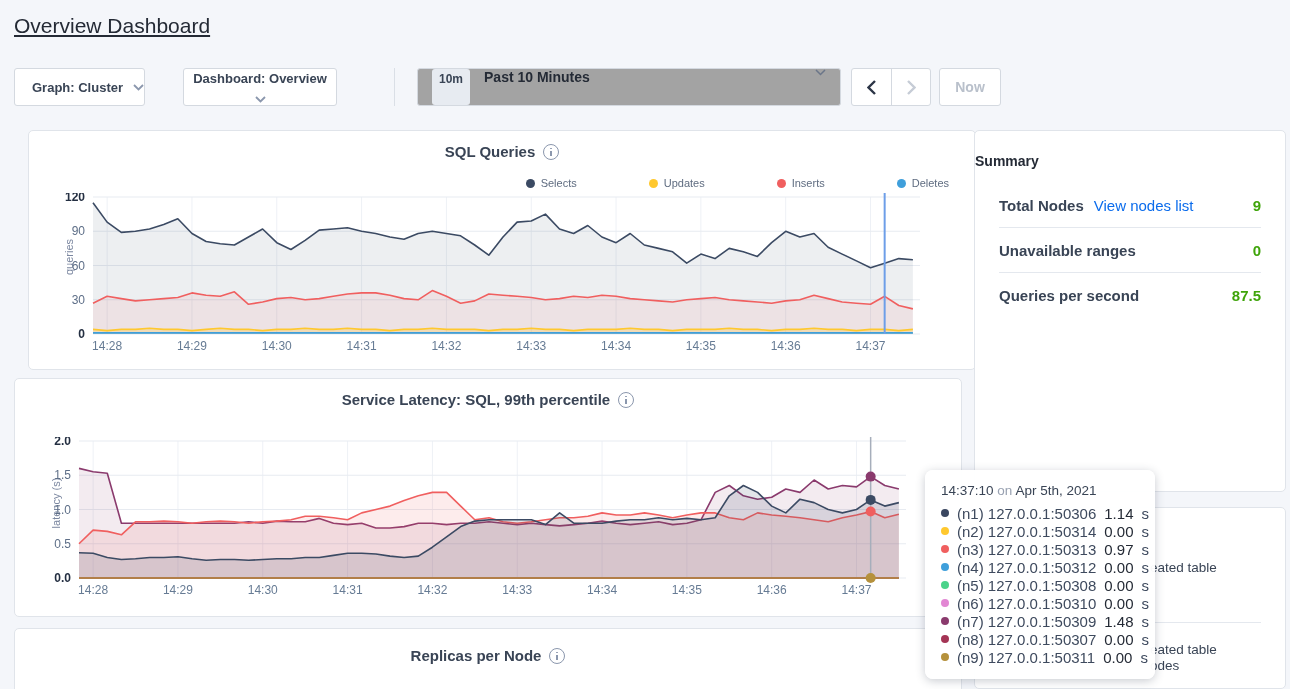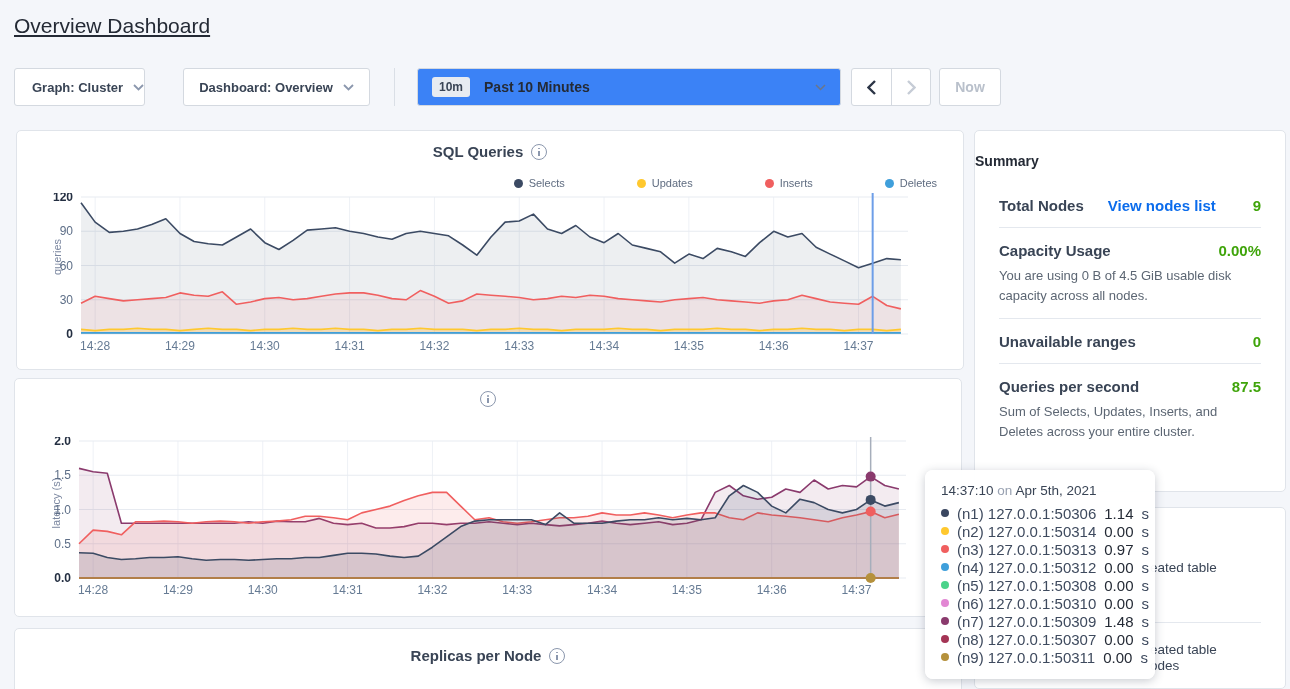--- a/index.html
+++ b/index.html
@@ -5,35 +5,35 @@
   * { margin:0; padding:0; box-sizing:border-box; }
   html,body { width:1290px; height:689px; overflow:hidden; }
   body { background:#f4f6fa; font-family:"Liberation Sans", sans-serif; color:#394455; position:relative; }
 
   .page-title { position:absolute; left:14px; top:14px; font-size:21px; font-weight:500; color:#242a35;text-decoration:underline; }
 
   
   .btn { position:absolute; top:68px; height:38px; background:#fff; border:1px solid #d4d9e0; border-radius:3px;
          display:flex; align-items:center; justify-content:center; gap:10px; font-size:13px; font-weight:bold; color:#394455; cursor:pointer; }
   .btn-graph { left:14px; width:131px;justify-content:flex-end; }
-  .btn-dashboard { left:183px; width:187px; }
+  .btn-dashboard { left:183px; width:154px;flex-direction:column; }
   .toolbar-divider { position:absolute; left:394px; top:68px; width:1px; height:38px; background:#dadfe6; }
-  .timebox { position:absolute; left:417px; top:68px; width:424px; height:38px; background:#3b82f6; border:1px solid #d4d9e0;
-             border-radius:3px; display:flex; align-items:center; padding:0 14px; gap:14px; cursor:pointer; }
+  .timebox { position:absolute; left:417px; top:68px; width:424px; height:38px; background:#a3a3a3; border:1px solid #d4d9e0;
+             border-radius:3px; display:flex; padding:0 14px; gap:14px; cursor:pointer; }
   .time-badge { background:#e7ebf1; border-radius:3px; font-size:12px; font-weight:bold; color:#394455; padding:3px 7px; }
   .time-label { font-size:14px; font-weight:bold; color:#242a35; flex:1; }
   .nav-group { position:absolute; left:851px; top:68px; height:38px; display:flex; background:#fff; border:1px solid #d4d9e0; border-radius:3px; }
   .nav-btn { width:39px; display:flex; align-items:center; justify-content:center; cursor:pointer; }
   .nav-btn + .nav-btn { border-left:1px solid #d4d9e0; }
   .now-btn { position:absolute; left:939px; top:68px; width:62px; height:38px; background:#fff; border:1px solid #d4d9e0;
              border-radius:3px; display:flex; align-items:center; justify-content:center; font-size:14px; font-weight:bold; color:#b9c0cb; }
 
   
   .panel { position:absolute; background:#fff; border:1px solid #e0e4ea; border-radius:5px; }
-  .panel-sql      { left:16px; top:130px; width:948px; height:240px; }
+  .panel-sql      { left:28px; top:130px; width:948px; height:240px; }
   .panel-latency  { left:14px; top:378px; width:948px; height:239px; }
   .panel-replicas { left:14px; top:628px; width:948px; height:120px; overflow:hidden; }
   .panel-summary  { left:974px; top:130px; width:312px; height:362px; }
   .panel-events   { left:974px; top:507px; width:312px; height:182px; overflow:hidden; }
 
   .chart-title { position:absolute; top:12px; left:0; right:0; text-align:center; font-size:15px; font-weight:bold; color:#394455;
                  display:flex; align-items:center; justify-content:center; gap:8px; }
   .info-icon { width:16px; height:16px; border:1.4px solid #8b97ad; border-radius:50%; position:relative; display:inline-block; }
   .info-icon::before { content:""; position:absolute; left:6px; top:3px; width:1.6px; height:1.6px; background:#8b97ad; border-radius:1px; }
   .info-icon::after  { content:""; position:absolute; left:6px; top:6px; width:1.6px; height:5px; background:#8b97ad; }
@@ -46,23 +46,23 @@
 
   .chart-svg { position:absolute; left:0; width:948px; height:166px; }
   .panel-sql .chart-svg { top:62px; }
   .panel-latency .chart-svg { top:58px; }
 
   
   .summary-title { text-align:left; font-size:14px; font-weight:bold; color:#242a35; padding-top:22px; }
   .summary-body { padding:14px 24px 0 24px; }
   .sum-row { padding:14px 0 13px 0; border-bottom:1px solid #e4e8ee; }
   .sum-row:last-child { border-bottom:none; }
-  .sum-head { display:flex; align-items:baseline; gap:24px; }
+  .sum-head { display:flex; align-items:baseline; gap:10px; }
   .sum-label { font-size:15px; font-weight:bold; color:#394455; }
-  .sum-link { font-size:15px; font-weight:bold; cursor:pointer; }
+  .sum-link { font-size:15px; font-weight:normal; cursor:pointer; }
   .sum-value { margin-left:auto; font-size:15px; font-weight:bold; }
   .sum-desc { font-size:13px; color:#5c6673; line-height:1.5; margin-top:7px; }
 
   
   .ev-frag { position:absolute; font-size:13.5px; color:#394455; white-space:nowrap; }
   .ev-divider { position:absolute; left:24px; right:24px; top:114px; height:1px; background:#e4e8ee; }
 
   
   .tooltip { position:absolute; left:925px; top:470px; width:230px; background:rgba(255,255,255,0.97);
              border-radius:8px; box-shadow:0 2px 10px rgba(40,50,70,0.25); padding:13px 16px; z-index:50; }
@@ -179,20 +179,21 @@
       <path d="M64.0,136.4L78.1,137.6L92.3,136.4L106.4,136.4L120.5,135.3L134.7,136.4L148.8,136.4L163.0,137.6L177.1,136.4L191.2,135.3L205.4,136.4L219.5,136.4L233.6,137.6L247.8,136.4L261.9,136.4L276.1,135.3L290.2,136.4L304.3,136.4L318.5,135.3L332.6,136.4L346.7,136.4L360.9,137.6L375.0,136.4L389.1,136.4L403.3,135.3L417.4,136.4L431.6,136.4L445.7,136.4L459.8,137.6L474.0,136.4L488.1,136.4L502.2,135.3L516.4,136.4L530.5,136.4L544.6,137.6L558.8,136.4L572.9,136.4L587.1,136.4L601.2,135.3L615.3,136.4L629.5,136.4L643.6,137.6L657.7,136.4L671.9,136.4L686.0,136.4L700.2,135.3L714.3,136.4L728.4,136.4L742.6,137.6L756.7,136.4L770.8,136.4L785.0,135.3L799.1,136.4L813.2,136.4L827.4,137.6L841.5,136.4L855.7,136.4L869.8,137.6L883.9,136.4L883.9,141L64.0,141Z" fill="rgba(255,200,46,0.25)" stroke="none"></path>
       <polyline points="64.0,136.4 78.1,137.6 92.3,136.4 106.4,136.4 120.5,135.3 134.7,136.4 148.8,136.4 163.0,137.6 177.1,136.4 191.2,135.3 205.4,136.4 219.5,136.4 233.6,137.6 247.8,136.4 261.9,136.4 276.1,135.3 290.2,136.4 304.3,136.4 318.5,135.3 332.6,136.4 346.7,136.4 360.9,137.6 375.0,136.4 389.1,136.4 403.3,135.3 417.4,136.4 431.6,136.4 445.7,136.4 459.8,137.6 474.0,136.4 488.1,136.4 502.2,135.3 516.4,136.4 530.5,136.4 544.6,137.6 558.8,136.4 572.9,136.4 587.1,136.4 601.2,135.3 615.3,136.4 629.5,136.4 643.6,137.6 657.7,136.4 671.9,136.4 686.0,136.4 700.2,135.3 714.3,136.4 728.4,136.4 742.6,137.6 756.7,136.4 770.8,136.4 785.0,135.3 799.1,136.4 813.2,136.4 827.4,137.6 841.5,136.4 855.7,136.4 869.8,137.6 883.9,136.4" fill="none" stroke="#ffc82e" stroke-width="1.6" stroke-linejoin="round"></polyline>
       <path d="M64.0,139.9L78.1,139.9L92.3,139.9L106.4,139.9L120.5,139.9L134.7,139.9L148.8,139.9L163.0,139.9L177.1,139.9L191.2,139.9L205.4,139.9L219.5,139.9L233.6,139.9L247.8,139.9L261.9,139.9L276.1,139.9L290.2,139.9L304.3,139.9L318.5,139.9L332.6,139.9L346.7,139.9L360.9,139.9L375.0,139.9L389.1,139.9L403.3,139.9L417.4,139.9L431.6,139.9L445.7,139.9L459.8,139.9L474.0,139.9L488.1,139.9L502.2,139.9L516.4,139.9L530.5,139.9L544.6,139.9L558.8,139.9L572.9,139.9L587.1,139.9L601.2,139.9L615.3,139.9L629.5,139.9L643.6,139.9L657.7,139.9L671.9,139.9L686.0,139.9L700.2,139.9L714.3,139.9L728.4,139.9L742.6,139.9L756.7,139.9L770.8,139.9L785.0,139.9L799.1,139.9L813.2,139.9L827.4,139.9L841.5,139.9L855.7,139.9L869.8,139.9L883.9,139.9L883.9,141L64.0,141Z" fill="rgba(63,159,219,0.18)" stroke="none"></path>
       <polyline points="64.0,139.9 78.1,139.9 92.3,139.9 106.4,139.9 120.5,139.9 134.7,139.9 148.8,139.9 163.0,139.9 177.1,139.9 191.2,139.9 205.4,139.9 219.5,139.9 233.6,139.9 247.8,139.9 261.9,139.9 276.1,139.9 290.2,139.9 304.3,139.9 318.5,139.9 332.6,139.9 346.7,139.9 360.9,139.9 375.0,139.9 389.1,139.9 403.3,139.9 417.4,139.9 431.6,139.9 445.7,139.9 459.8,139.9 474.0,139.9 488.1,139.9 502.2,139.9 516.4,139.9 530.5,139.9 544.6,139.9 558.8,139.9 572.9,139.9 587.1,139.9 601.2,139.9 615.3,139.9 629.5,139.9 643.6,139.9 657.7,139.9 671.9,139.9 686.0,139.9 700.2,139.9 714.3,139.9 728.4,139.9 742.6,139.9 756.7,139.9 770.8,139.9 785.0,139.9 799.1,139.9 813.2,139.9 827.4,139.9 841.5,139.9 855.7,139.9 869.8,139.9 883.9,139.9" fill="none" stroke="#3f9fdb" stroke-width="1.6" stroke-linejoin="round"></polyline>
       <line x1="855.6581196581197" y1="0" x2="855.6581196581197" y2="141" stroke="#6d9ee8" stroke-width="2"></line>
     </svg>
 </div>
 
 <div class="panel panel-latency">
   <div class="chart-title">
+    <span>Service Latency: SQL, 99th percentile</span>
     <span class="info-icon"></span>
   </div>
   <span class="axis-label" style="top:118px; left:16px;">latency (s)</span>
   <svg class="chart-svg" id="latency-chart" viewBox="0 0 948 166">
       <line x1="78.13675213675214" y1="4" x2="78.13675213675214" y2="141" stroke="#eef1f6" stroke-width="1"></line>
       <text x="78.13675213675214" y="157" text-anchor="middle" font-size="12" fill="#667b94">14:28</text>
       <line x1="162.95726495726495" y1="4" x2="162.95726495726495" y2="141" stroke="#eef1f6" stroke-width="1"></line>
       <text x="162.95726495726495" y="157" text-anchor="middle" font-size="12" fill="#667b94">14:29</text>
       <line x1="247.77777777777777" y1="4" x2="247.77777777777777" y2="141" stroke="#eef1f6" stroke-width="1"></line>
       <text x="247.77777777777777" y="157" text-anchor="middle" font-size="12" fill="#667b94">14:30</text>
@@ -252,37 +253,29 @@
   <div class="summary-body">
     <div class="sum-row">
       <div class="sum-head">
         <span class="sum-label">Total Nodes</span>
         <span class="sum-link" style="color: rgb(11, 108, 236);">View nodes list</span>
         <span class="sum-value" style="color: rgb(63, 164, 10);">9</span>
       </div>
     </div>
     <div class="sum-row">
       <div class="sum-head">
-        <span class="sum-label">Capacity Usage</span>
-        <span class="sum-value" style="color: rgb(63, 164, 10);">0.00%</span>
-      </div>
-      <div class="sum-desc">You are using 0 B of 4.5 GiB usable disk capacity across all nodes.</div>
-    </div>
-    <div class="sum-row">
-      <div class="sum-head">
         <span class="sum-label">Unavailable ranges</span>
         <span class="sum-value" style="color: rgb(63, 164, 10);">0</span>
       </div>
     </div>
     <div class="sum-row">
       <div class="sum-head">
         <span class="sum-label">Queries per second</span>
         <span class="sum-value" style="color: rgb(63, 164, 10);">87.5</span>
       </div>
-      <div class="sum-desc">Sum of Selects, Updates, Inserts, and Deletes across your entire cluster.</div>
     </div>
   </div>
 </div>
 
 <div class="panel panel-events">
   <div class="ev-divider"></div>
 </div>
 <span class="ev-frag" style="left:1150px; top:560px;">eated table</span>
 <span class="ev-frag" style="left:1150px; top:642px;">eated table</span>
 <span class="ev-frag" style="left:1150px; top:658px;">odes</span>

